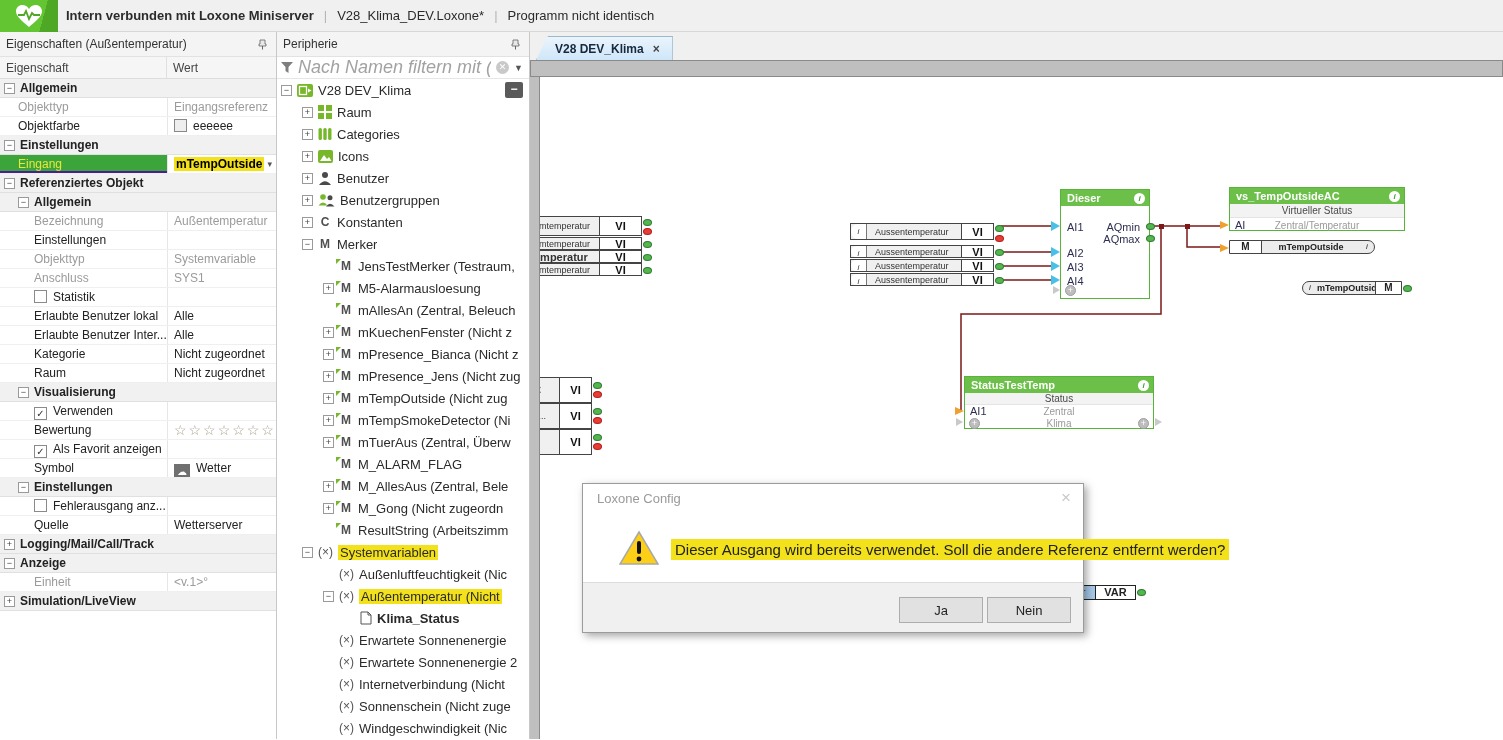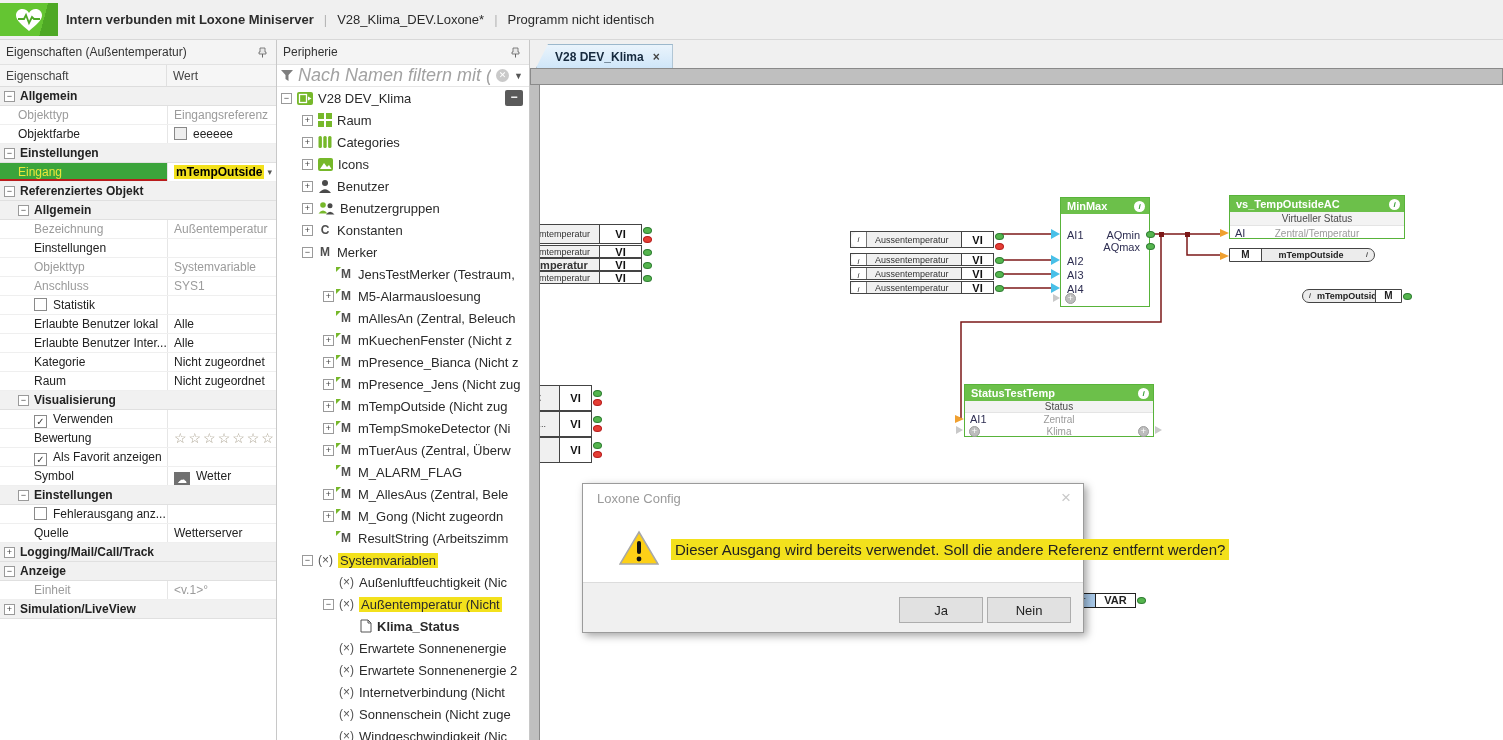--- a/index.html
+++ b/index.html
@@ -1,21 +1,21 @@
 <!DOCTYPE html>
 <html><head>
 <meta charset="utf-8">
 <style>
   * { box-sizing: border-box; margin: 0; padding: 0; }
   html,body { width:1503px; height:740px; overflow:hidden; }
   body { font-family:"Liberation Sans", sans-serif; font-size:12px; color:#222; background:#fff; }
   .app { position:relative; width:1503px; height:740px; background:#fff; overflow:hidden; }
 
   
-  .topbar { height:40px; background:#f0f0f0; border-bottom:1px solid #d8d8d8; display:flex; align-items:center; }
+  .topbar { height:32px; background:#f0f0f0; border-bottom:1px solid #d8d8d8; display:flex; align-items:center; }
   .logo { width:58px; height:33px; position:relative; flex:none; background:linear-gradient(105deg,#64c532 72%,#4ea825 72%); display:flex; align-items:center; justify-content:center; }
   .topbar-text { margin-left:8px; font-size:13px; color:#2b2b2b; display:flex; align-items:center; gap:10px; white-space:nowrap; }
   .topbar-text .tb-bold { font-weight:bold; }
   .topbar-text .sep { color:#b5b5b5; }
 
   
   .main { display:flex; height:707px; }
   .panel { background:#fff; position:relative; }
   .props { width:277px; border-right:1px solid #c8c8c8; flex:none; overflow:hidden; }
   .periph { width:253px; border-right:1px solid #c8c8c8; flex:none; overflow:hidden; }
@@ -34,21 +34,21 @@
   .lcell.row2 { padding-left:34px; }
   .vcell { flex:1; border-left:1px solid #e6e6e6; padding-left:6px; overflow:hidden; white-space:nowrap; position:relative; }
   .prow.ro .lcell, .prow.ro .vcell { color:#9b9b9b; }
   .expbox { display:inline-block; width:11px; height:11px; line-height:9px; text-align:center; border:1px solid #9a9a9a; background:#fff; font-size:9px; color:#444; font-weight:normal; margin-right:5px; vertical-align:1px; }
   .cbx { display:inline-block; width:13px; height:13px; line-height:11px; border:1px solid #8a8a8a; background:#fff; text-align:center; font-size:10px; color:#333; margin-right:6px; vertical-align:-2px; }
   .cbox { display:inline-block; width:13px; height:13px; border:1px solid #888; margin-right:6px; vertical-align:-2px; }
   .stars { color:#a9a08e; font-size:14px; letter-spacing:2px; }
   .symbox { display:inline-block; width:16px; height:16px; background:#707070; color:#fff; font-size:10px; line-height:16px; text-align:center; margin-right:6px; vertical-align:-3px; }
   .caret { position:absolute; right:4px; top:0; color:#555; font-size:9px; }
   .hl { background:#f3e11c; padding:0 2px; }
-  .prow.sel .lcell { background:#3ba43b; color:#e9e73a; border-bottom:2px solid #b91c1c; }
+  .prow.sel .lcell { background:#3ba43b; color:#e9e73a; border-bottom:2px solid #4c1d95; }
   .prow.sel .vcell .hl { font-weight:bold; color:#000; }
 
   
   .filterbar { height:22px; display:flex; align-items:center; gap:5px; padding:0 4px; border-bottom:1px solid #e6e6e6; background:#fff; }
   .filter-ph { flex:1; font-style:italic; color:#a2a2a2; font-size:18px; white-space:nowrap; overflow:hidden; }
   .clear-circ { width:13px; height:13px; border-radius:50%; background:#c9c9c9; color:#fff; font-size:9px; line-height:13px; text-align:center; flex:none; }
   .f-caret { color:#555; font-size:9px; flex:none; margin-right:2px; }
   .trow { height:22px; display:flex; align-items:center; white-space:nowrap; overflow:hidden; position:relative; font-size:13px; color:#2a2a2a; }
   .texp { display:inline-block; width:11px; height:11px; line-height:9px; text-align:center; border:1px solid #9a9a9a; background:#fff; font-size:9px; color:#444; margin-right:5px; flex:none; }
   .texp-sp { display:inline-block; width:16px; flex:none; }
@@ -560,21 +560,21 @@
               <div class="inrow" style="left: 310px; top: 196px; height: 13px; width: 144px;">
                 <span class="ipill">i</span>
                 <span class="ilbl" style="padding-left:8px">Aussentemperatur</span>
                 <span class="iport" style="width:32px">VI</span>
                 <span class="dot g" style="right:-11px;top:3px"></span>
               </div>
             </div>
 
           <div class="fblock" style="left:520px;top:112px;width:90px;height:110px">
             <div class="fhead">
-              <span>MinMax</span>
+              <span>Dieser</span>
               <span class="icirc">i</span>
             </div>
             <div class="fbody">
               <span class="plbl in" style="top:15px">AI1</span>
               <span class="plbl out" style="top:15px">AQmin</span>
               <span class="plbl out" style="top:27px">AQmax</span>
               <span class="plbl in" style="top:41px">AI2</span>
               <span class="plbl in" style="top:55px">AI3</span>
               <span class="plbl in" style="top:69px">AI4</span>
               <span class="pluscirc" style="left:4px;bottom:2px">+</span>

